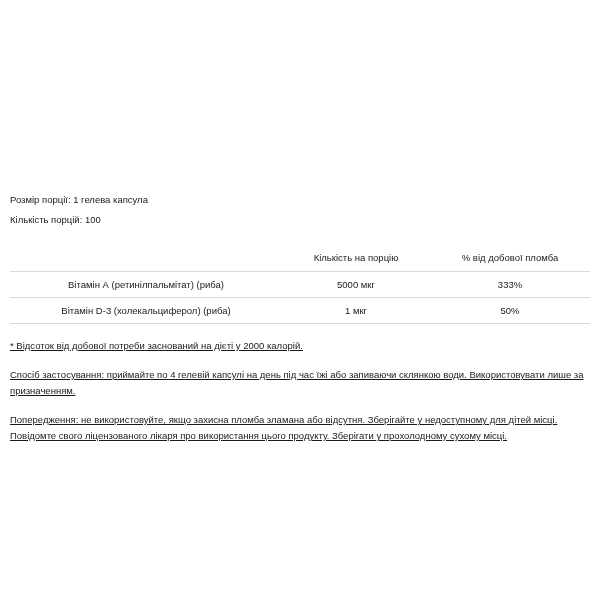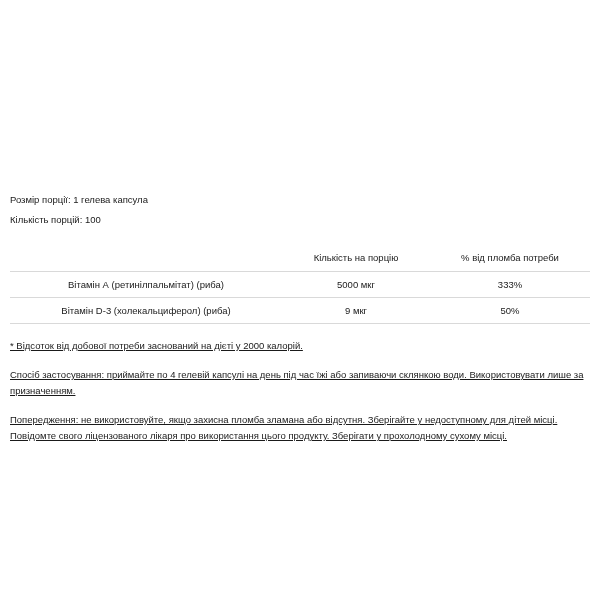--- a/index.html
+++ b/index.html
@@ -70,32 +70,32 @@
 <div class="page">
 
   <div class="serving-line">Розмір порції: 1 гелева капсула</div>
   <div class="serving-line">Кількість порцій: 100</div>
 
   <table class="facts">
     <thead>
       <tr>
         <th class="col-name"></th>
         <th class="col-amount">Кількість на порцію</th>
-        <th class="col-dv">% від пломба потреби</th>
+        <th class="col-dv">% від добової пломба</th>
       </tr>
     </thead>
     <tbody>
       <tr>
         <td class="col-name">Вітамін А (ретинілпальмітат) (риба)</td>
         <td class="col-amount">5000 мкг</td>
         <td class="col-dv">333%</td>
       </tr>
       <tr>
         <td class="col-name">Вітамін D-3 (холекальциферол) (риба)</td>
-        <td class="col-amount">9 мкг</td>
+        <td class="col-amount">1 мкг</td>
         <td class="col-dv">50%</td>
       </tr>
     </tbody>
   </table>
 
   <div class="notes">
     <p class="note">* Відсоток від добової потреби заснований на дієті у 2000 калорій.</p>
     <p class="note">Спосіб застосування: приймайте по 4 гелевій капсулі на день під час їжі або запиваючи склянкою води.   Використовувати лише за призначенням.</p>
     <p class="note">Попередження: не використовуйте, якщо захисна пломба зламана або відсутня. Зберігайте у недоступному для дітей місці. Повідомте свого ліцензованого лікаря про використання цього продукту. Зберігати у прохолодному сухому місці.</p>
   </div>

